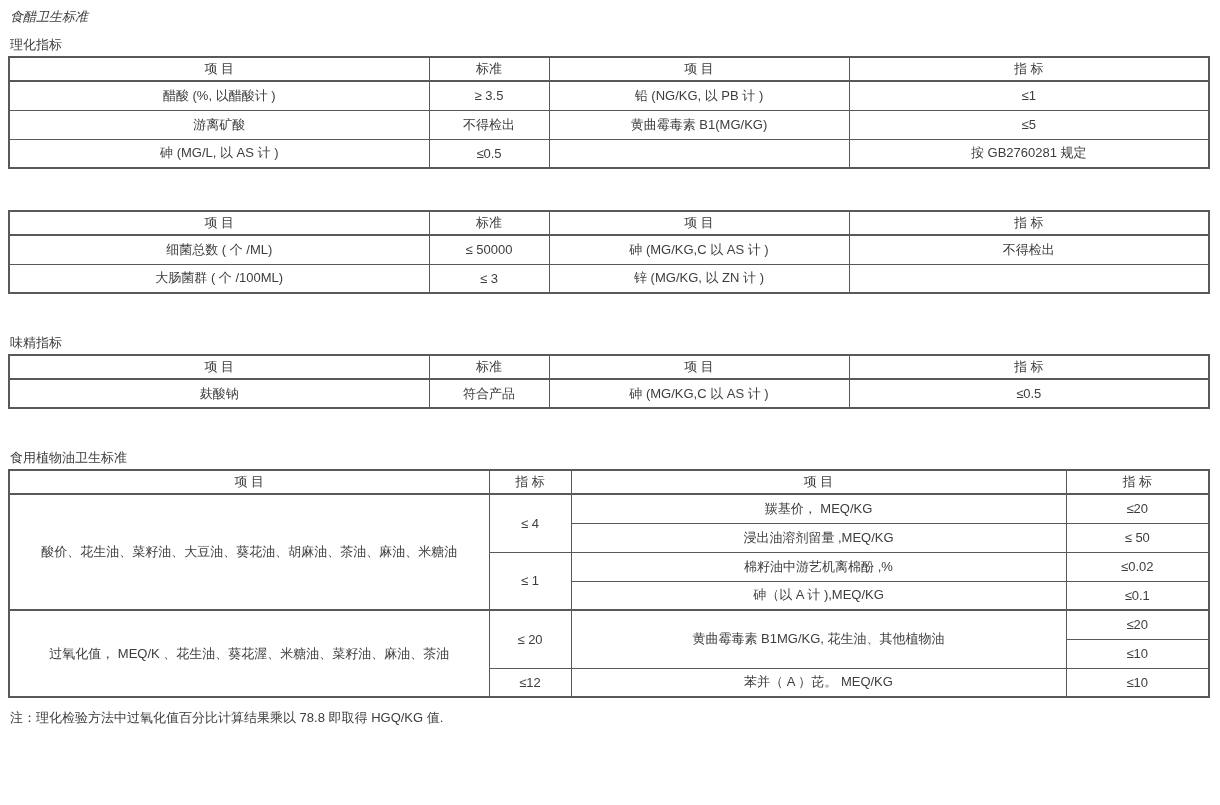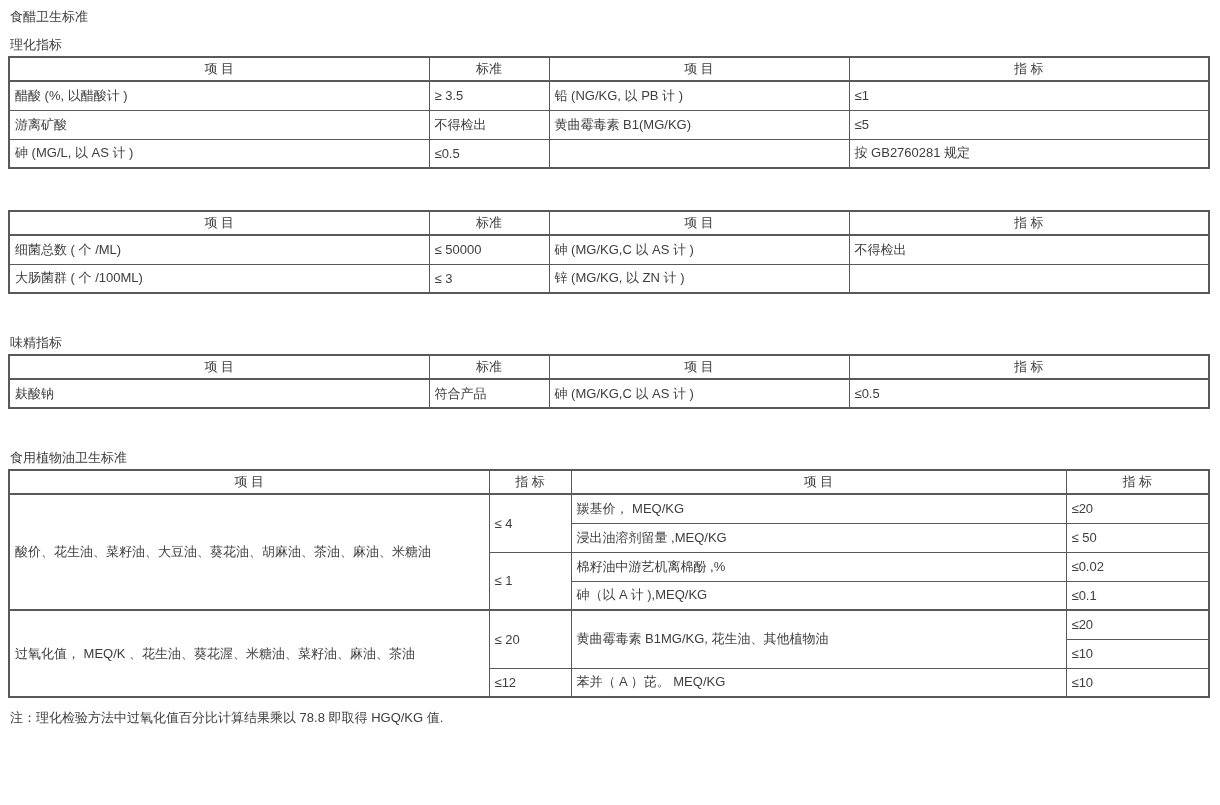--- a/index.html
+++ b/index.html
@@ -15,20 +15,21 @@
     color: var(--text);
     font-family: "Liberation Sans", sans-serif;
     font-size: 13px;
     overflow: hidden;
   }
   .page { padding: 9px 0 0 8px; }
   .doc-title {
     margin: 0 0 13px 2px;
     line-height: 15px;
     white-space: pre;
+    font-style: italic;
   }
   .sec-heading {
     margin: 4px 0 4px 2px;
     line-height: 15px;
     white-space: pre;
   }
   table.std-table {
     width: 1200px;
     border-collapse: collapse;
     table-layout: fixed;
@@ -40,21 +41,21 @@
     border: 1px solid var(--border);
     border-bottom: 2px solid var(--border);
     font-weight: normal;
     text-align: center;
     height: 23px;
     padding: 2px 4px;
     white-space: pre;
   }
   .std-table td {
     border: 1px solid var(--border);
-    text-align: left;
+    text-align: center;
     vertical-align: middle;
     height: 29px;
     padding: 2px 5px;
     overflow: hidden;
     white-space: pre;
   }
   tr.group-sep td { border-top: 2px solid var(--border); }
   
   .cols-a .c1 { width: 420px; }
   .cols-a .c2 { width: 120px; }

